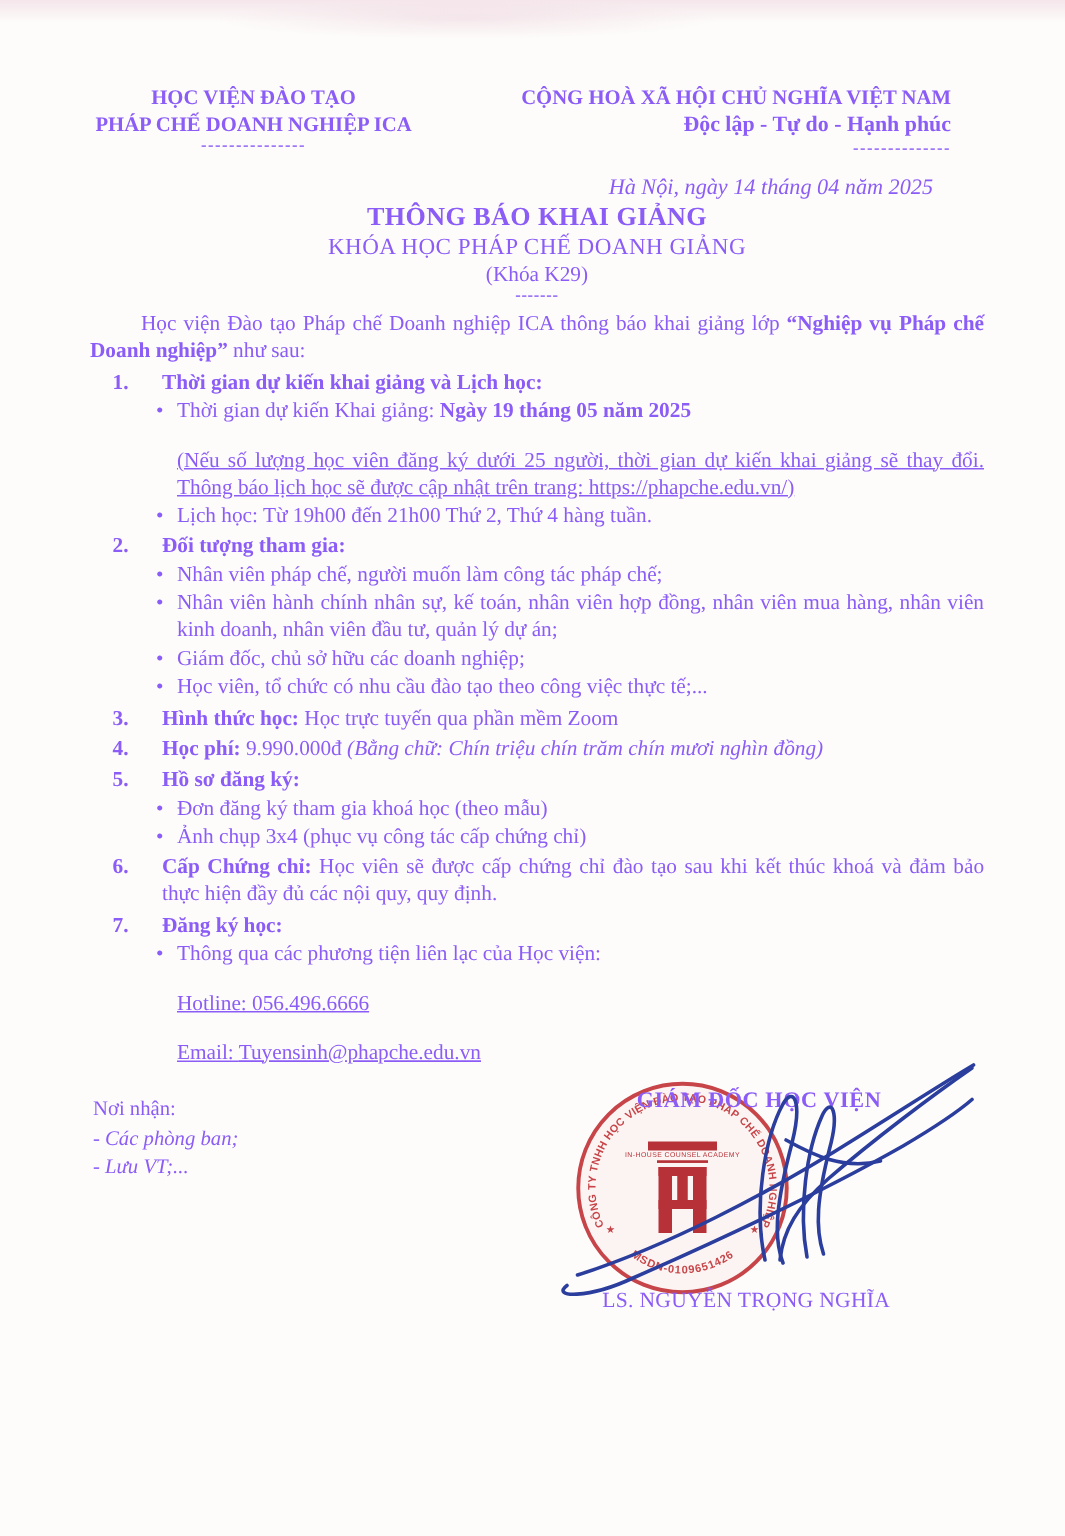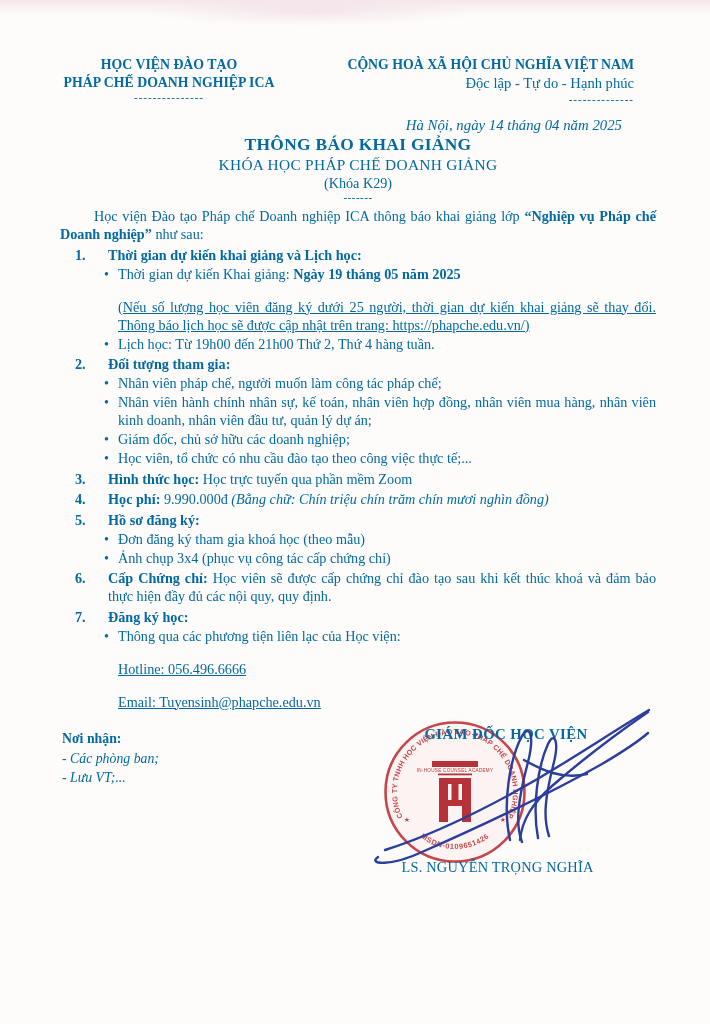--- a/index.html
+++ b/index.html
@@ -1,31 +1,31 @@
 <!DOCTYPE html>
 <html><head>
 <meta charset="utf-8">
 <style>
   html,body{margin:0;padding:0;background:#e9e9e9;}
   .page{
     position:relative;width:710px;height:1024px;margin:0 auto;
-    background:#fdfcfa;color:#0369a1;overflow:hidden;
+    background:#fdfcfa;color:#8b5cf6;overflow:hidden;
     font-family:"Liberation Serif","DejaVu Serif",serif;
   }
   .smudge-top{position:absolute;top:0;left:0;right:0;height:15px;
     background:linear-gradient(180deg,rgba(213,150,180,.22),rgba(253,252,250,0));}
   .smudge-top2{position:absolute;top:0;left:140px;width:340px;height:26px;border-radius:50%;
     background:radial-gradient(ellipse at center,rgba(205,130,165,.16),rgba(253,252,250,0) 70%);}
   .content{position:absolute;left:60px;top:56px;width:596px;}
   .hdr{display:flex;}
   .hdr-left{width:218px;text-align:center;}
   .hdr-left .l1,.hdr-left .l2{font-weight:bold;font-size:13.8px;line-height:17.5px;}
   .hdr-right{width:316px;margin-left:40px;text-align:right;}
   .hdr-right .l1{font-weight:bold;font-size:13.8px;line-height:18px;}
-  .hdr-right .l2{font-weight:normal;font-size:14.6px;line-height:19px;}
+  .hdr-right .l2{font-weight:bold;font-size:14.6px;line-height:19px;}
   .sep{font-weight:bold;font-size:11px;line-height:12px;letter-spacing:1px;}
   .docnum{font-size:13.8px;line-height:17px;margin-top:2px;}
   .dateline{text-align:right;padding-right:34px;font-style:italic;font-size:14.8px;line-height:18px;margin-top:11px;font-weight:500;}
   .title{text-align:center;}
   .title .t1{font-weight:bold;font-size:17.4px;line-height:21px;letter-spacing:.3px;}
   .title .t2{font-size:15.4px;line-height:19px;letter-spacing:.3px;}
   .title .t3{font-size:14.2px;line-height:18px;}
   .title .tsep{font-weight:bold;font-size:11px;line-height:10px;letter-spacing:.5px;}
   .body{font-size:14.2px;line-height:18px;margin-top:5px;}
   .intro{text-indent:34px;text-align:justify;}
@@ -33,21 +33,21 @@
   .item .num{flex:0 0 48px;width:48px;box-sizing:border-box;padding-left:15px;font-weight:bold;}
   .item .itxt{flex:1;text-align:justify;}
   .li{position:relative;padding-left:58px;margin-top:1px;text-align:justify;}
   .li::before{content:"\2022";position:absolute;left:44px;}
   .cont{padding-left:58px;margin-top:15px;text-align:justify;text-decoration:underline;}
   b{font-weight:bold;}
   .it{font-style:italic;}
   .u{text-decoration:underline;cursor:pointer;}
   
   .recipients{position:absolute;left:62px;top:729px;font-size:13.8px;line-height:19.5px;}
-  .recipients .rt{font-weight:bold;}
+  .recipients .rt{font-weight:normal;}
   .recipients .ri{font-style:italic;}
   .director{position:absolute;left:406px;top:726px;width:200px;text-align:center;
     font-weight:bold;font-size:14.8px;letter-spacing:.4px;z-index:3;}
   .stamp{position:absolute;left:382px;top:719px;width:146px;height:146px;z-index:1;opacity:.94;}
   .sig{position:absolute;left:352px;top:700px;width:305px;height:170px;z-index:4;}
   .signer{position:absolute;left:385px;top:859px;width:225px;text-align:center;
     font-size:14.4px;letter-spacing:.2px;z-index:2;}
   .stamp text{font-family:"Liberation Sans","DejaVu Sans",sans-serif;}
 </style>
 </head>

